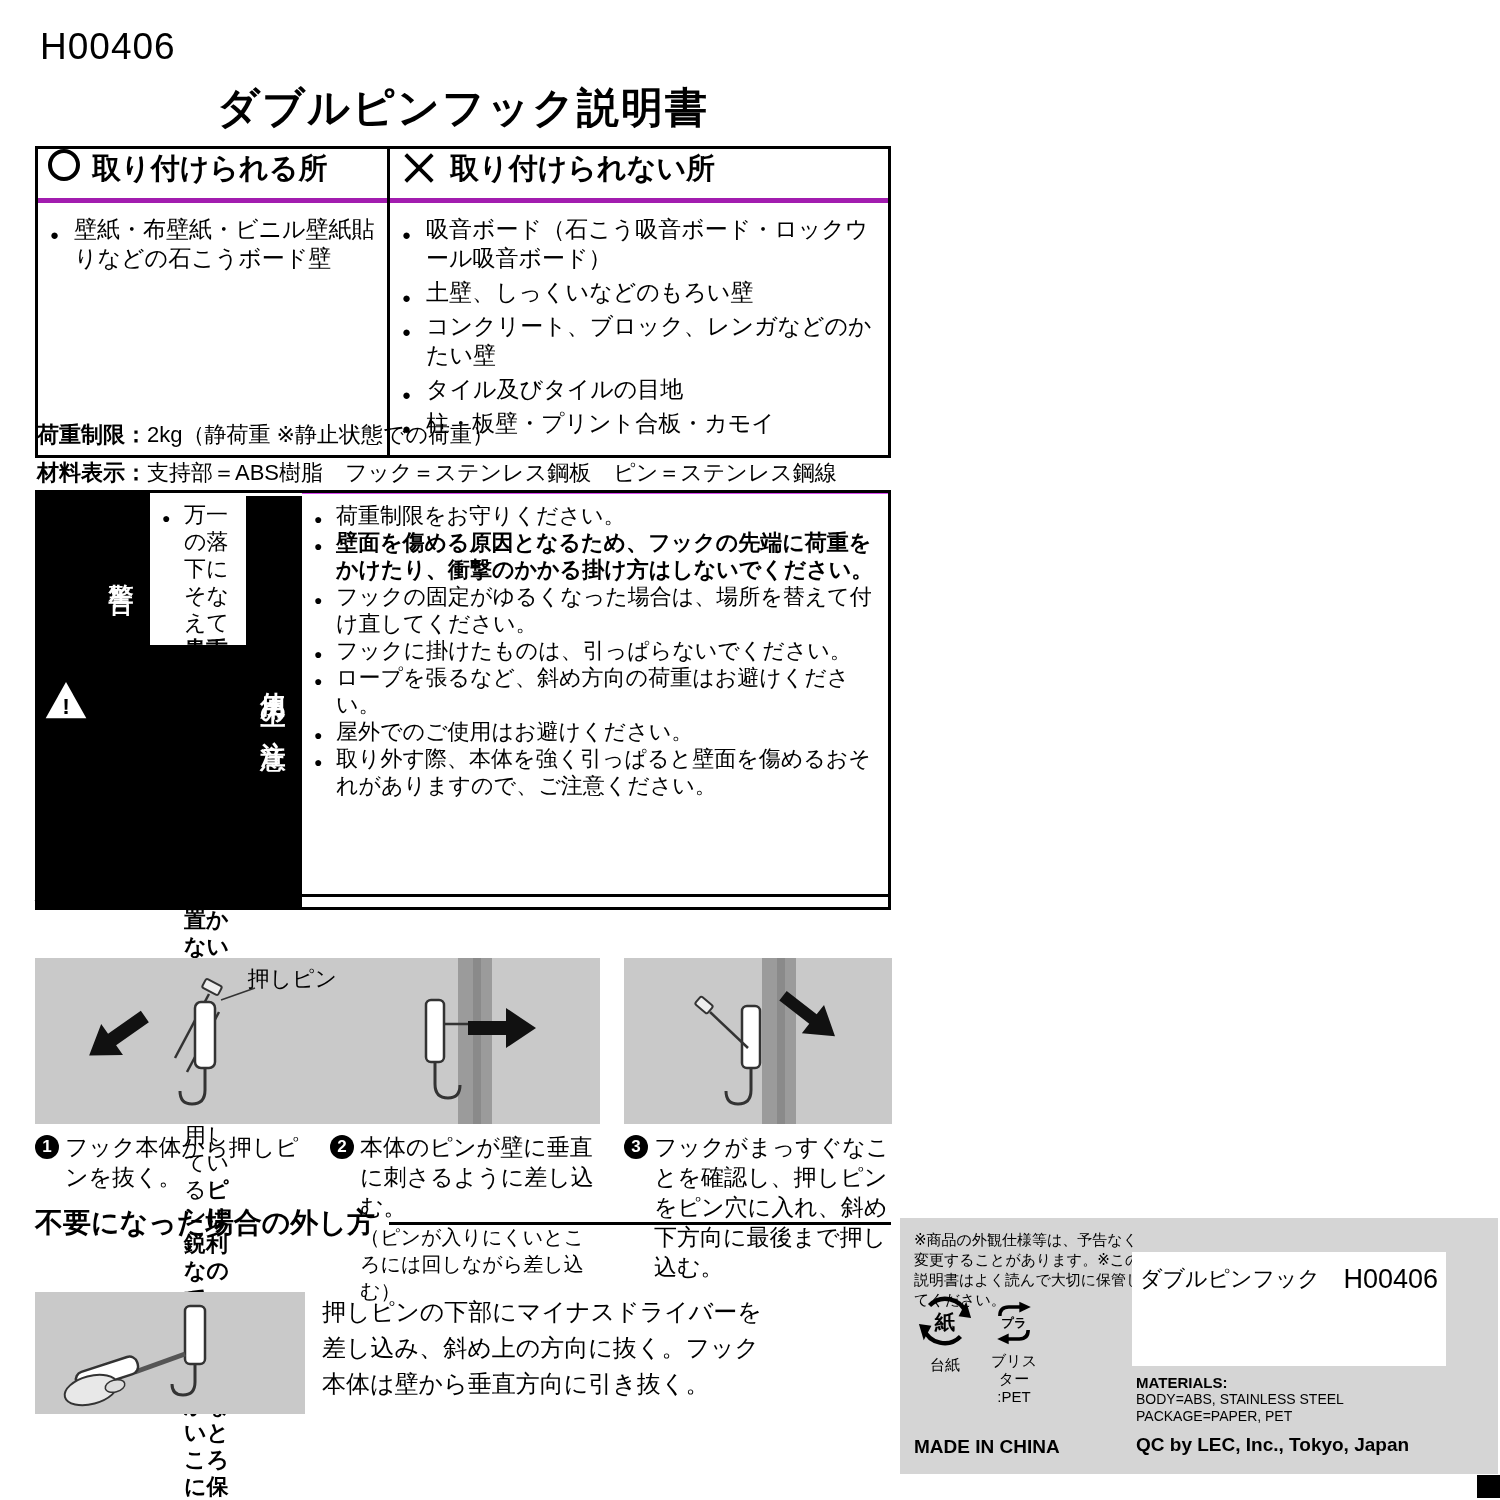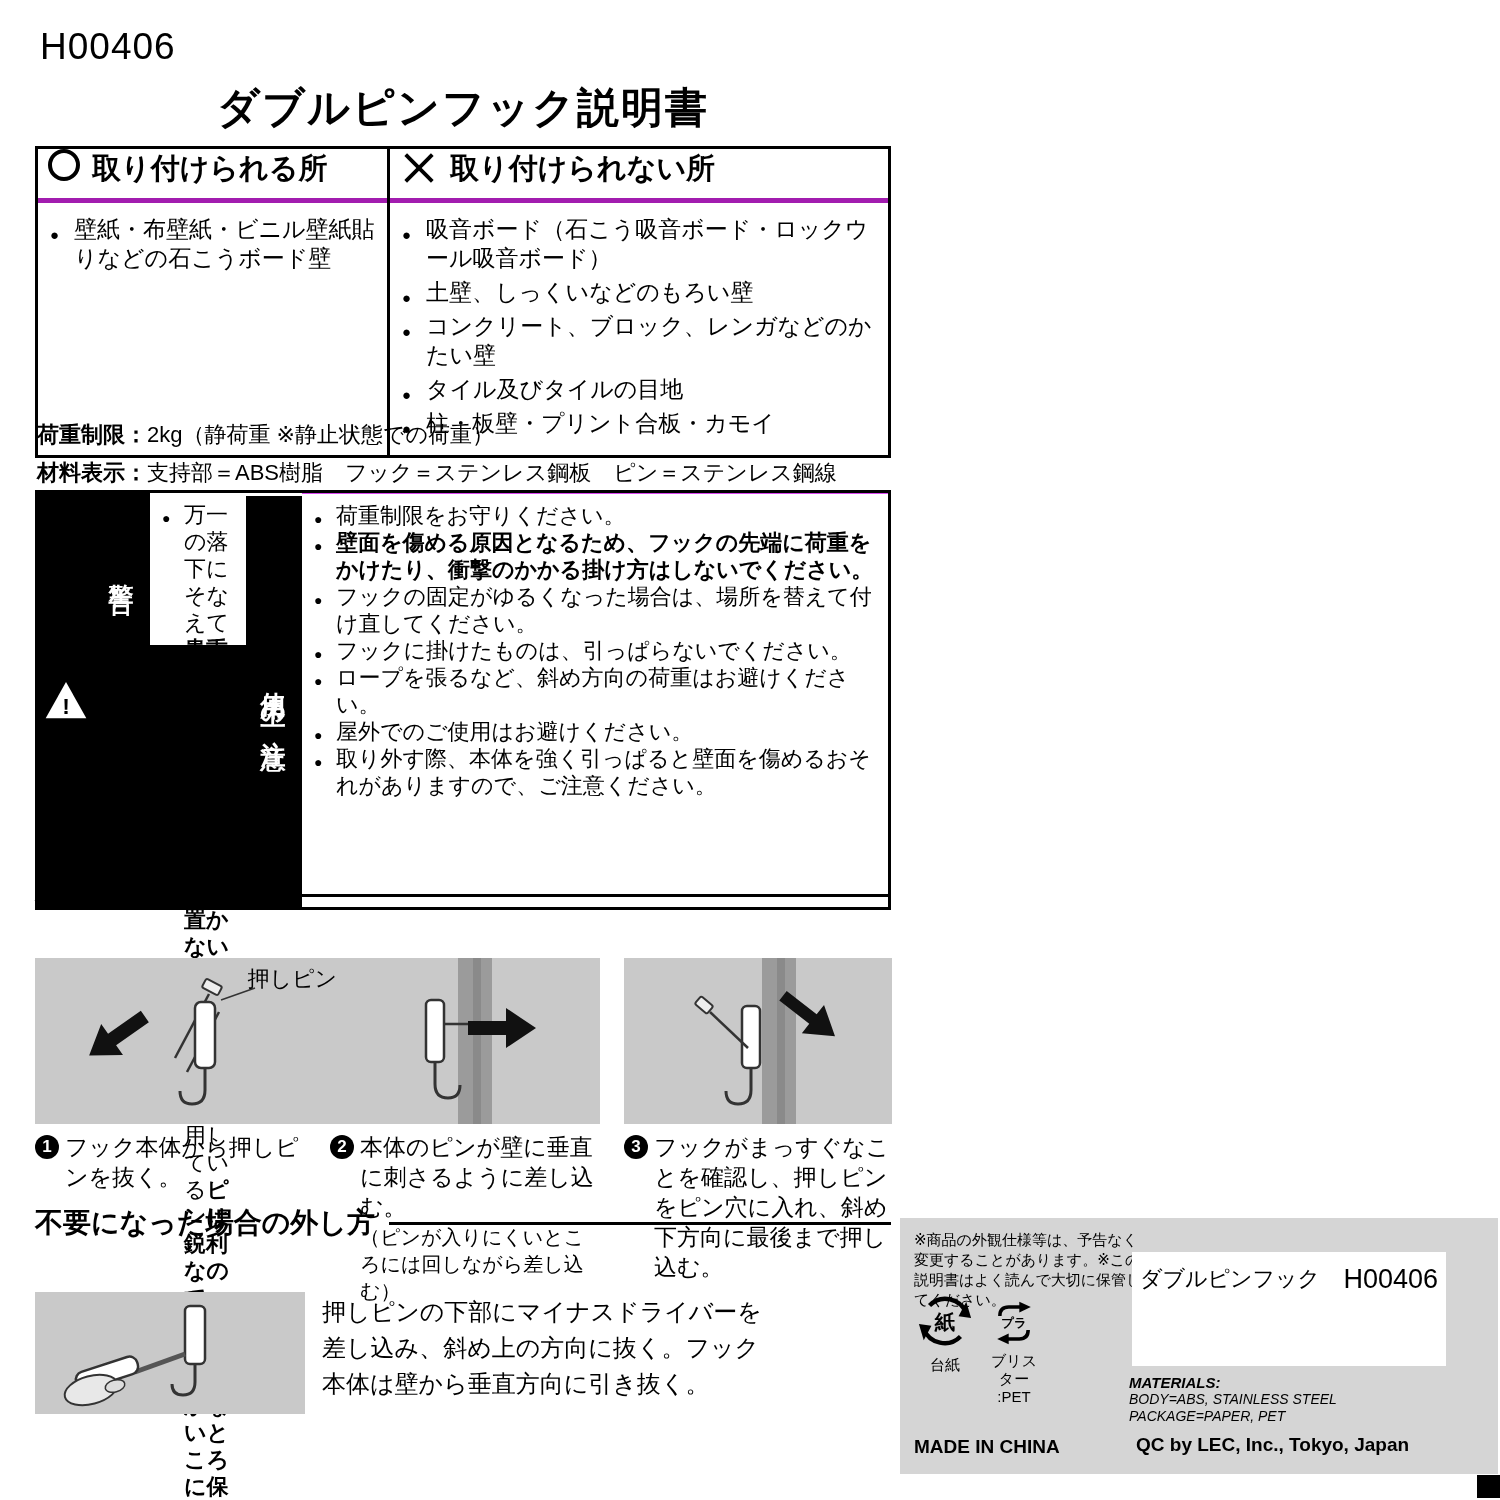--- a/index.html
+++ b/index.html
@@ -64,21 +64,21 @@
 
   .pkg-label { position:absolute; left:900px; top:1218px; width:598px; height:256px; background:#d5d5d5; }
   .pkg-notice { position:absolute; left:14px; top:12px; width:230px; font-size:15px; line-height:20px; }
   .recycle { position:absolute; text-align:center; }
   .recycle.paper { left:12px; top:74px; width:66px; }
   .recycle.pla { left:86px; top:82px; width:56px; }
   .recycle-caption { font-size:15px; margin-top:2px; white-space:pre-line; line-height:18px; }
   .product-box { position:absolute; left:232px; top:34px; width:314px; height:114px; background:#fff; padding:12px 8px; display:flex; justify-content:space-between; align-items:flex-start; }
   .pname { font-size:22px; }
   .pcode { font-size:27px; }
-  .materials { position:absolute; left:229px; top:156px; font-size:14px; line-height:17px;font-style:italic; }
+  .materials { position:absolute; left:236px; top:156px; font-size:14px; line-height:17px; }
   .materials-title { font-weight:bold; font-size:15px; }
   .made-in { position:absolute; left:14px; top:218px; font-size:19px; font-weight:bold; }
   .qc { position:absolute; left:236px; top:216px; font-size:19px; font-weight:bold; }
   .corner-mark { position:absolute; right:0; bottom:2px; width:23px; height:23px; background:#000; }
 </style>
 </head>
 <body>
 
 <div class="page">
 

